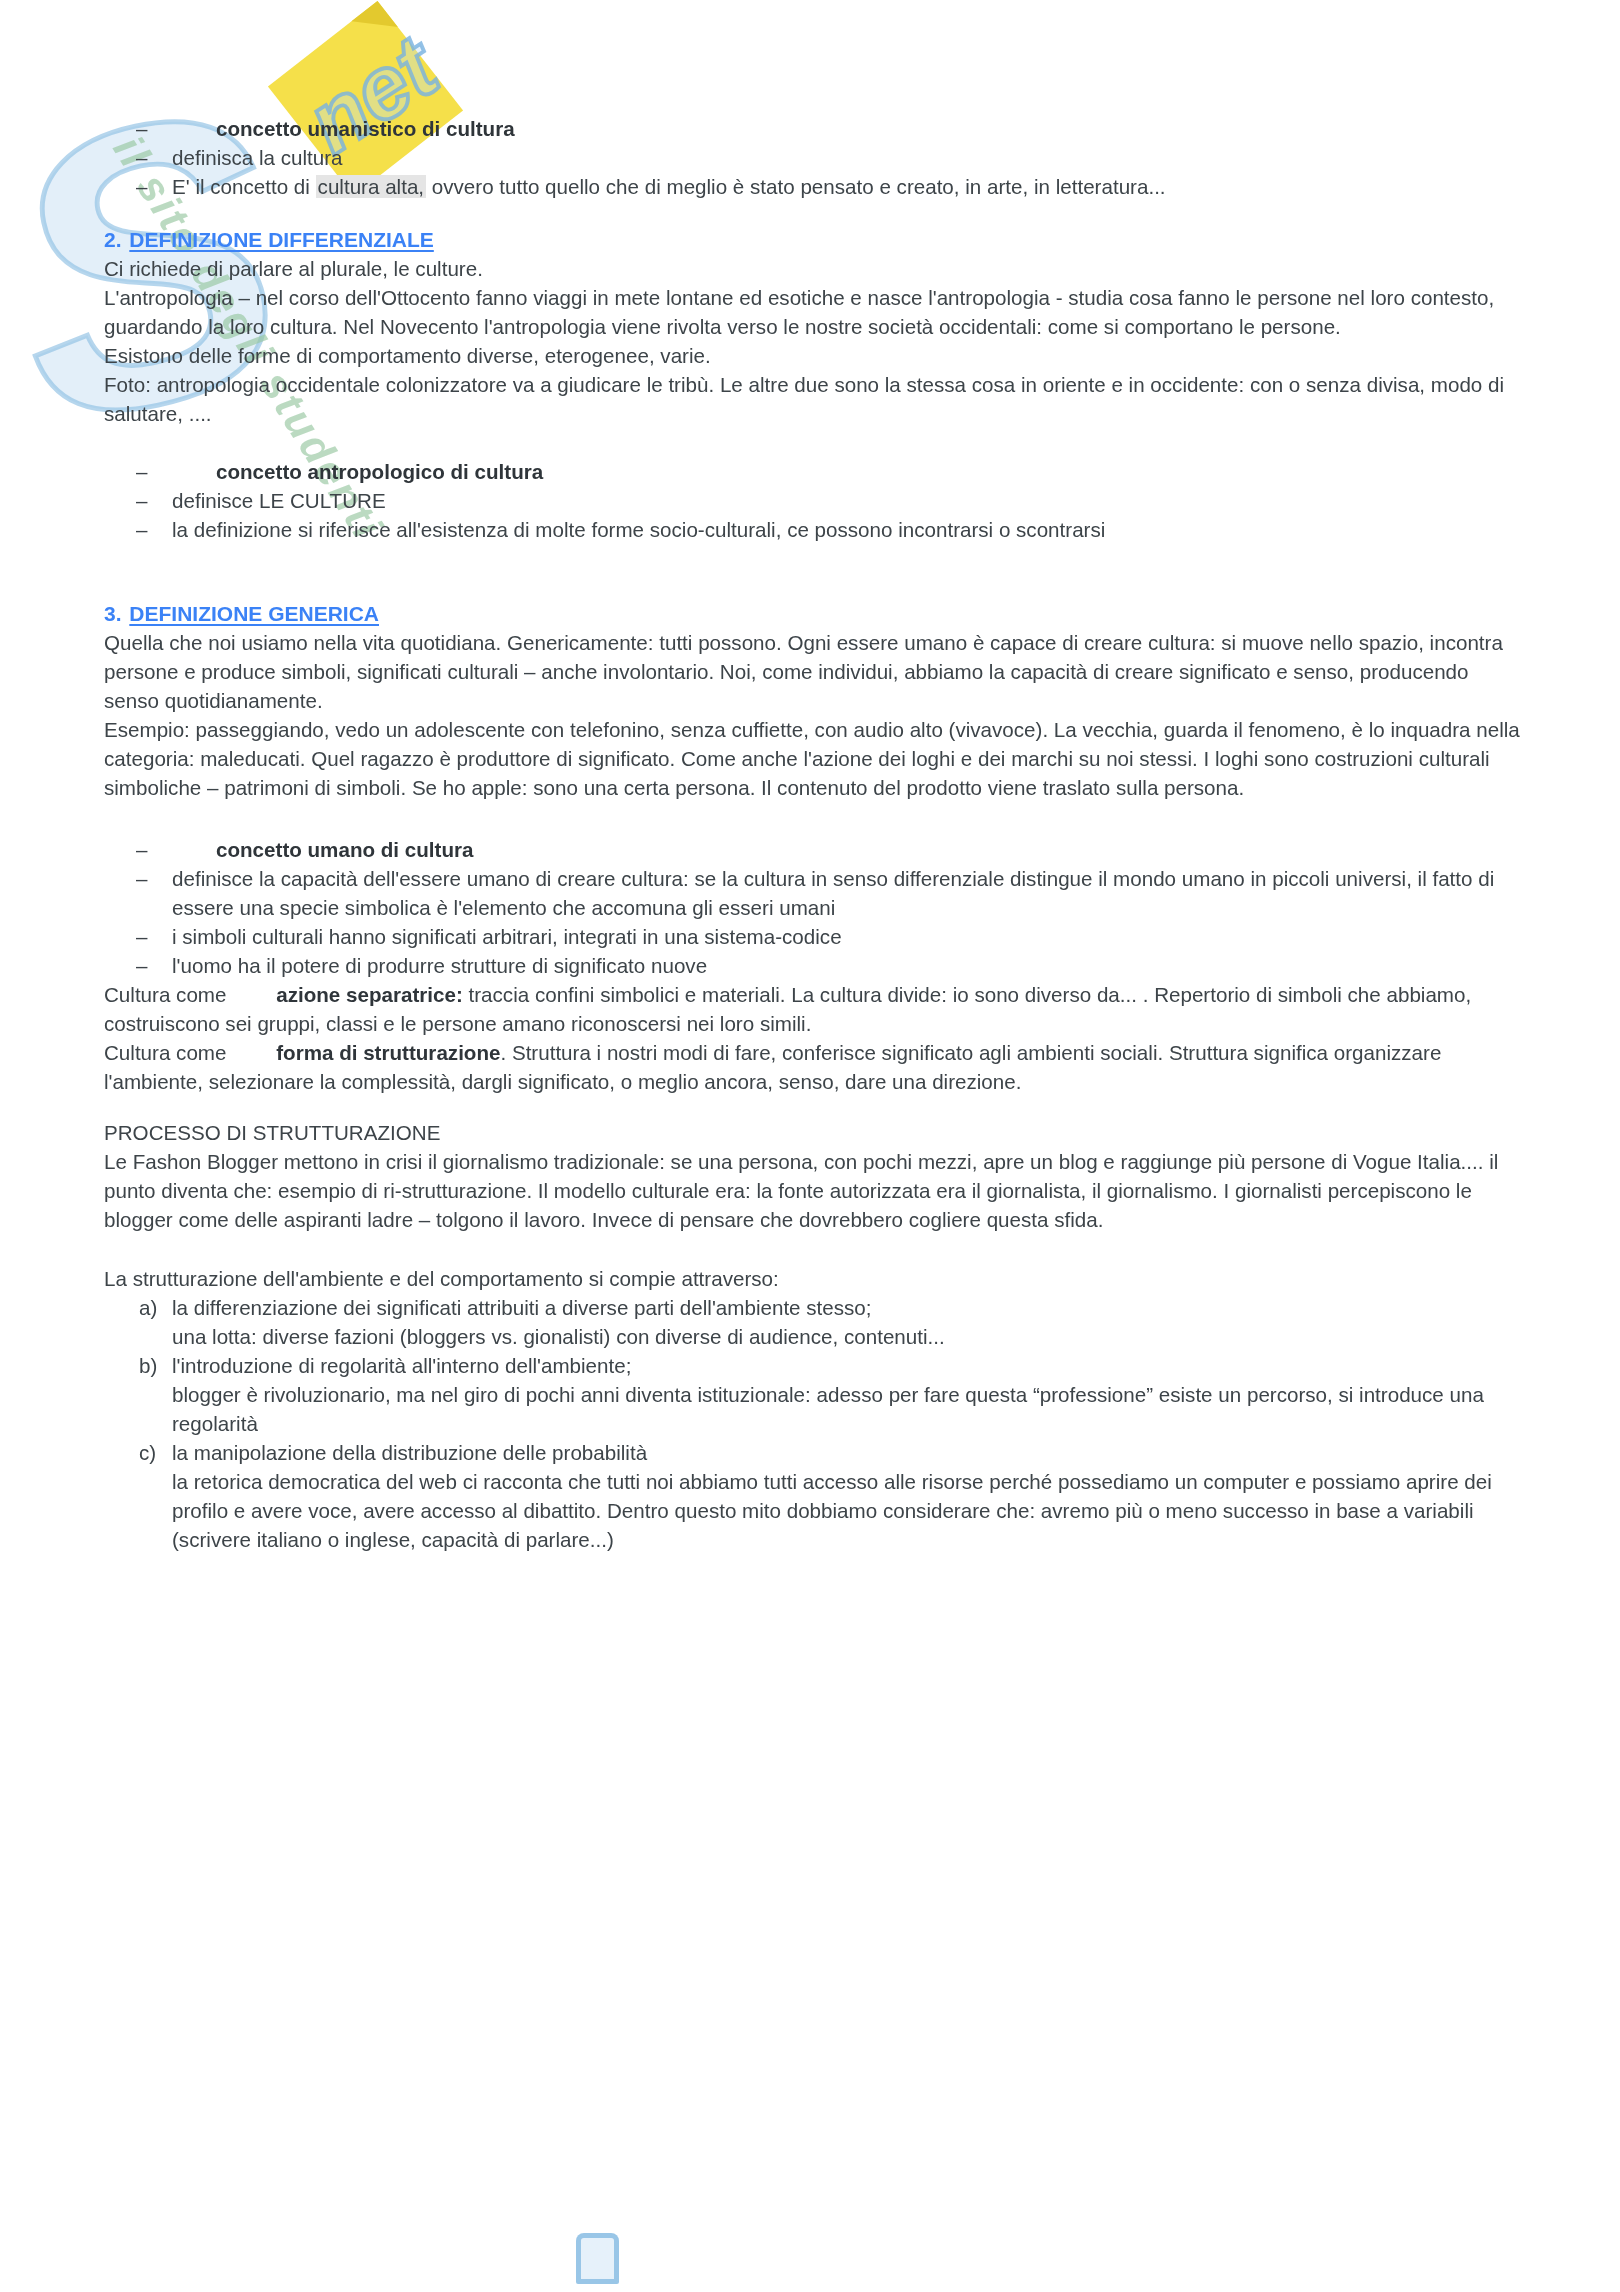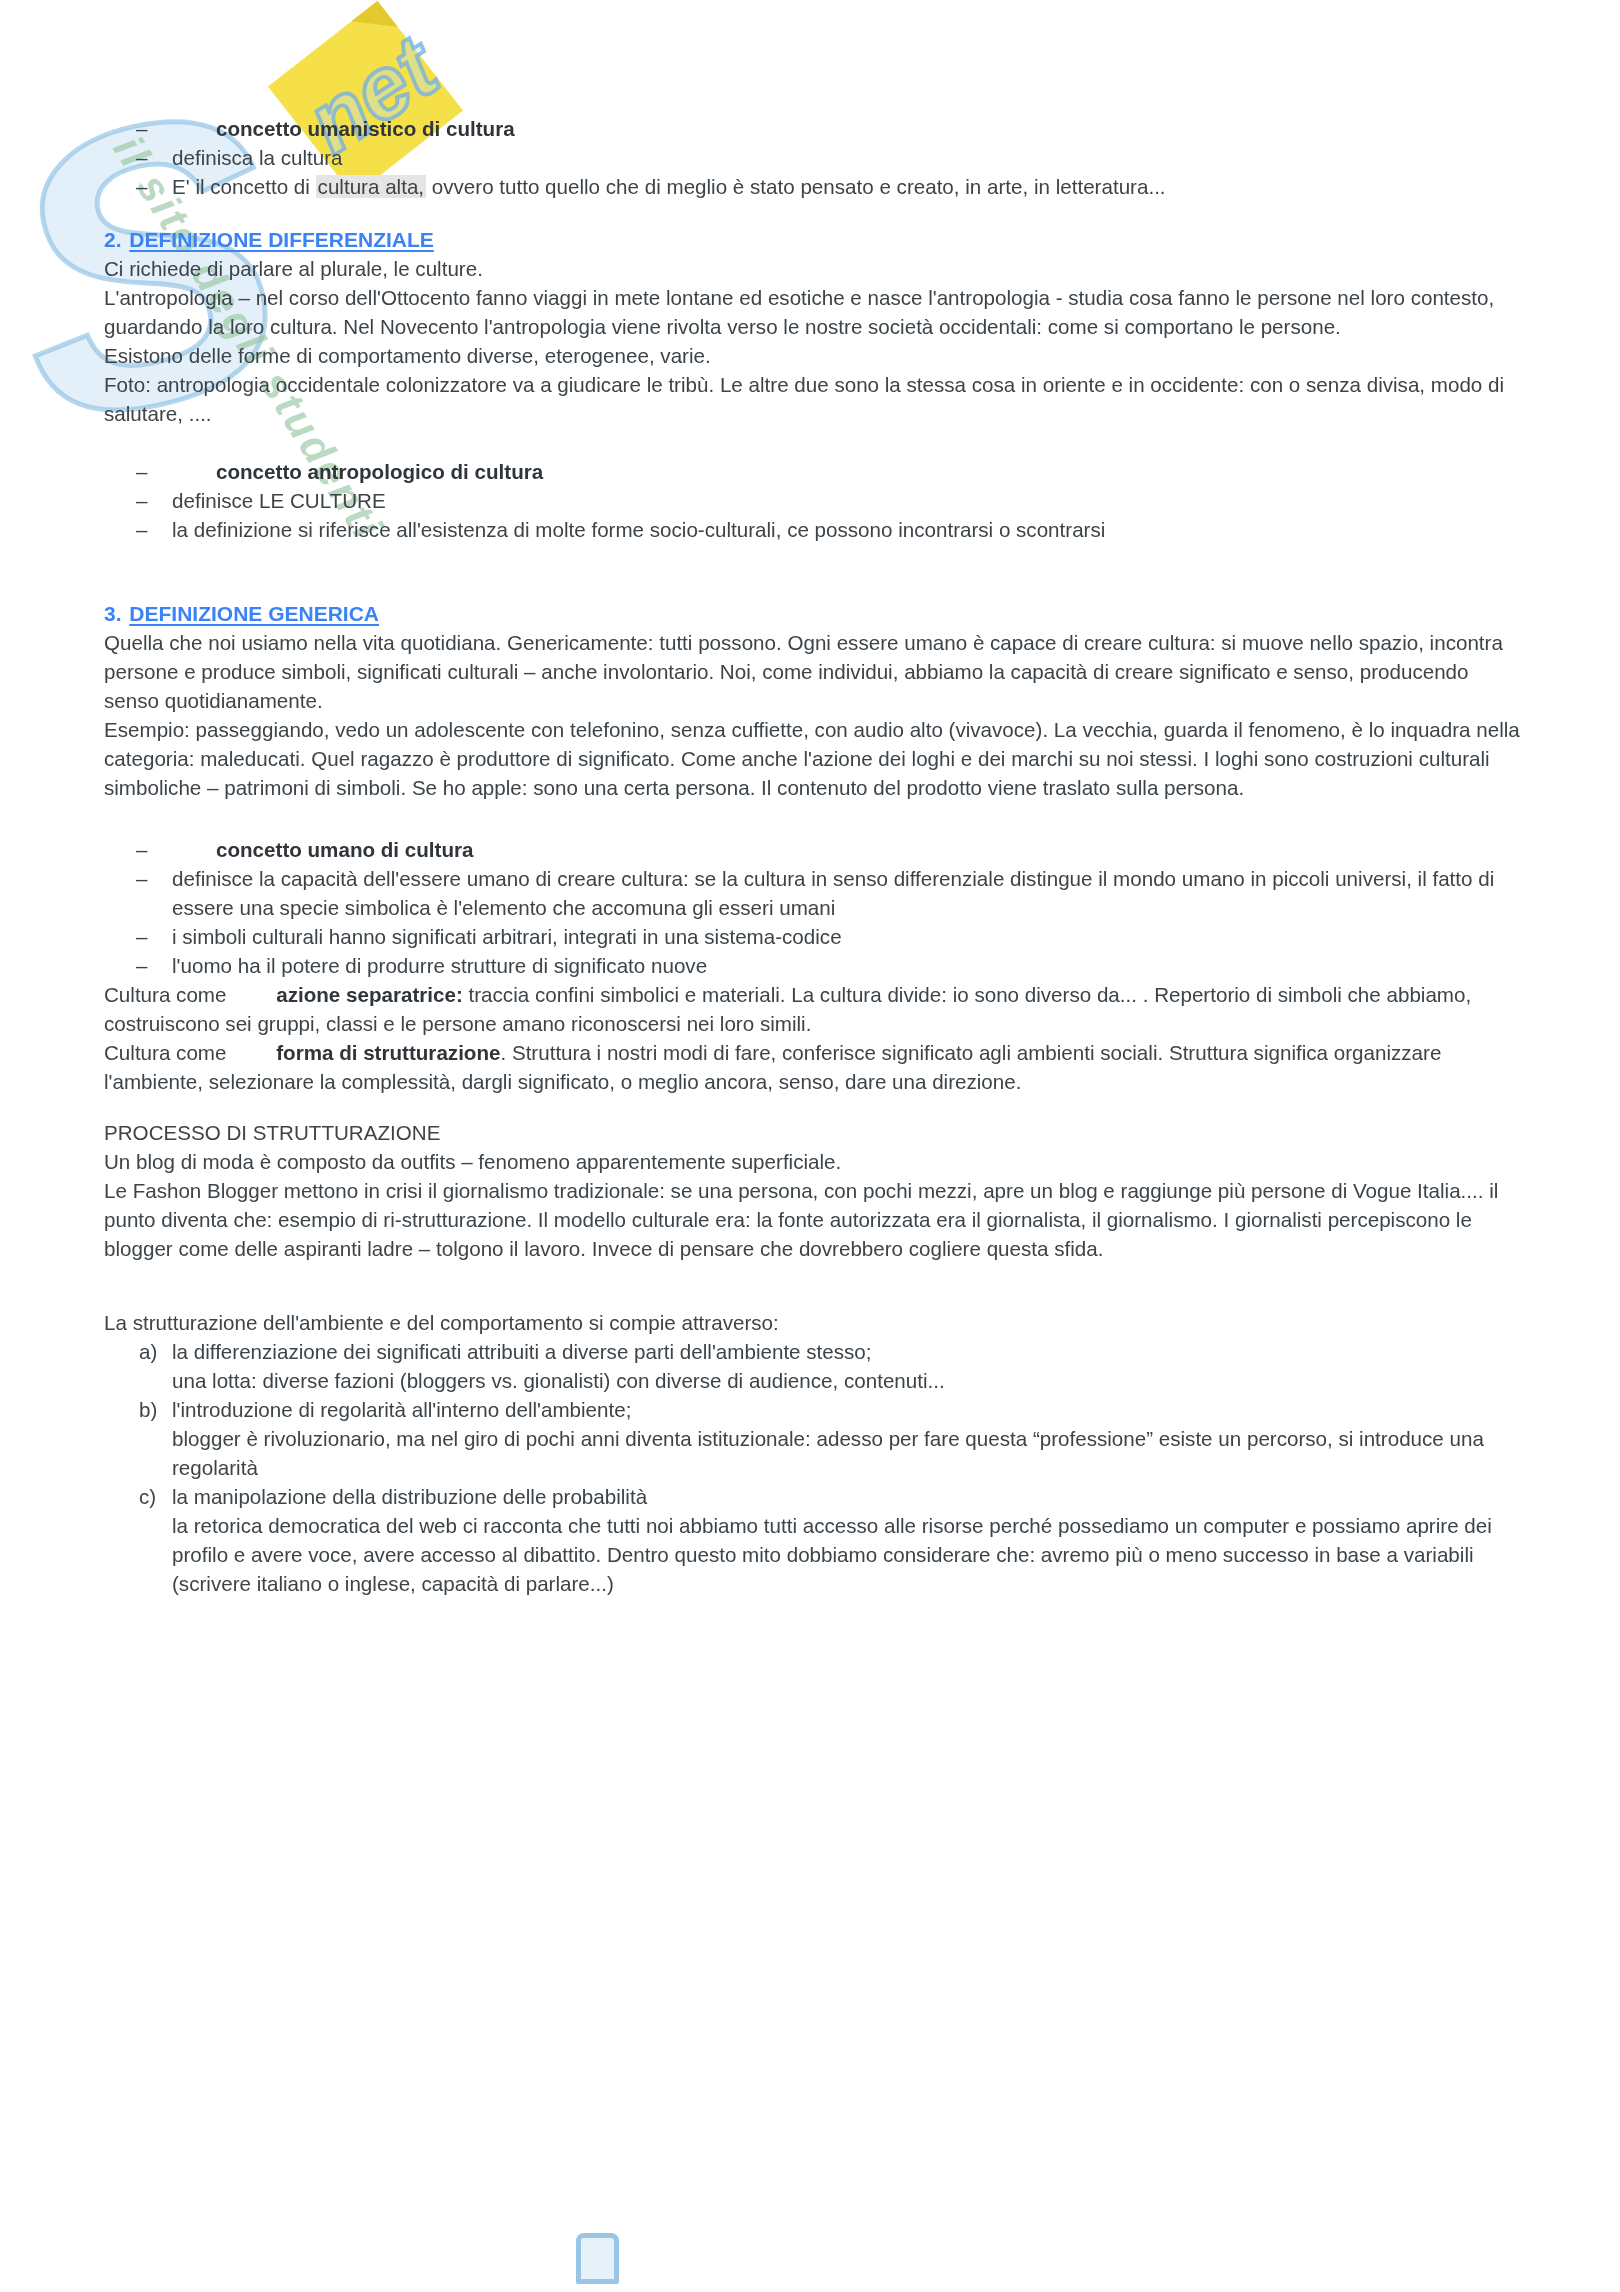--- a/index.html
+++ b/index.html
@@ -70,21 +70,21 @@
   .caps-heading{font-weight:400;}
   
   .abc-item{position:relative;padding-left:68px;}
   .abc-item .marker{position:absolute;left:35px;top:0;}
   
   .gap-24{margin-top:23.5px;}
   .gap-30{margin-top:29px;}
   .gap-34{margin-top:33px;}
   .gap-42{margin-top:41px;}
   .gap-44{margin-top:22px;}
-  .gap-46{margin-top:45px;}
+  .gap-46{margin-top:30px;}
   .gap-56{margin-top:55px;}
 </style>
 </head>
 <body>
 
 <div class="page">
 
   <div class="watermark">
     <span class="wm-s">S</span>
     <div class="wm-note"></div>
@@ -165,21 +165,20 @@
     <p class="gap-44">
       <span>Cultura come </span><span class="bold">azione separatrice:</span><span> traccia confini simbolici e materiali. La cultura divide: io sono diverso da... . Repertorio di simboli che abbiamo, costruiscono sei gruppi, classi e le persone amano riconoscersi nei loro simili.</span>
     </p>
 
     <p class="gap-42">
       <span>Cultura come </span><span class="bold">forma di strutturazione</span><span>. Struttura i nostri modi di fare, conferisce significato agli ambienti sociali. Struttura significa organizzare l'ambiente, selezionare la complessità, dargli significato, o meglio ancora, senso, dare una direzione.</span>
     </p>
 
     <div class="para-group gap-44">
       <p class="caps-heading">PROCESSO DI STRUTTURAZIONE</p>
-      <p>Un blog di moda è composto da outfits – fenomeno apparentemente superficiale.</p>
       <p>Le Fashon Blogger mettono in crisi il giornalismo tradizionale: se una persona, con pochi mezzi, apre un blog e raggiunge più persone di Vogue Italia.... il punto diventa che: esempio di ri-strutturazione. Il modello culturale era: la fonte autorizzata era il giornalista, il giornalismo. I giornalisti percepiscono le blogger come delle aspiranti ladre – tolgono il lavoro. Invece di pensare che dovrebbero cogliere questa sfida.</p>
     </div>
 
     <div class="gap-46">
       <p>La strutturazione dell'ambiente e del comportamento si compie attraverso:</p>
       <div class="abc-item">
         <span class="marker">a)</span>
         <div class="abc-lines">
           <p>la differenziazione dei significati attribuiti a diverse parti dell'ambiente stesso;</p>
           <p>una lotta: diverse fazioni (bloggers vs. gionalisti) con diverse di audience, contenuti...</p>

